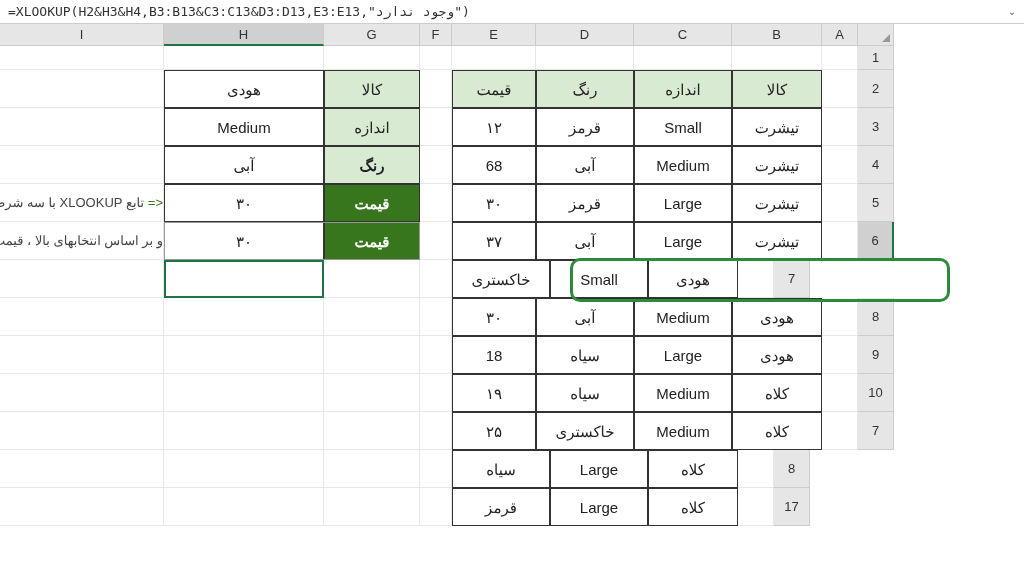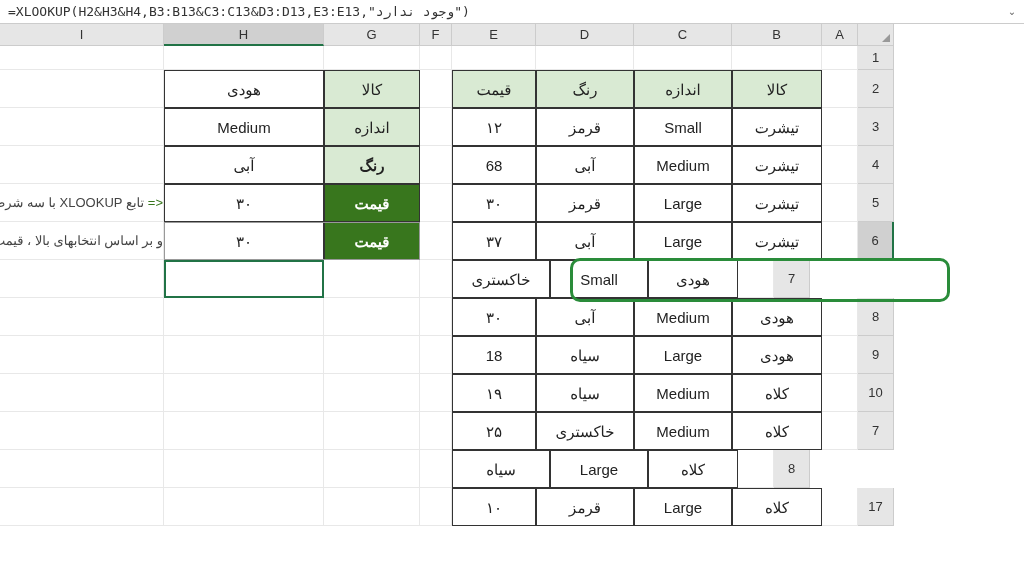--- a/index.html
+++ b/index.html
@@ -337,21 +337,20 @@
     <div class="cell col-B bordered rtl-text">کلاه</div>
     <div class="cell col-A"></div>
     <div class="row-header">8</div>
   </div>
 
   <div class="row">
     <div class="cell col-I"></div>
     <div class="cell col-H"></div>
     <div class="cell col-G"></div>
     <div class="cell col-F"></div>
-    <div class="cell col-E bordered rtl-text">۱۰</div>
     <div class="cell col-D bordered rtl-text">قرمز</div>
     <div class="cell col-C bordered">Large</div>
     <div class="cell col-B bordered rtl-text">کلاه</div>
     <div class="cell col-A"></div>
     <div class="row-header">17</div>
   </div>
 
   <div class="cell-selection-border" style="left:164px; top:236px; width:160px; height:38px;"></div>
   <div class="cell-range-border" style="left:164px; top:198px; width:256px; height:38px;"></div>
   <div class="selection-highlight" style="left:570px; top:234px; width:380px; height:44px;"></div>

